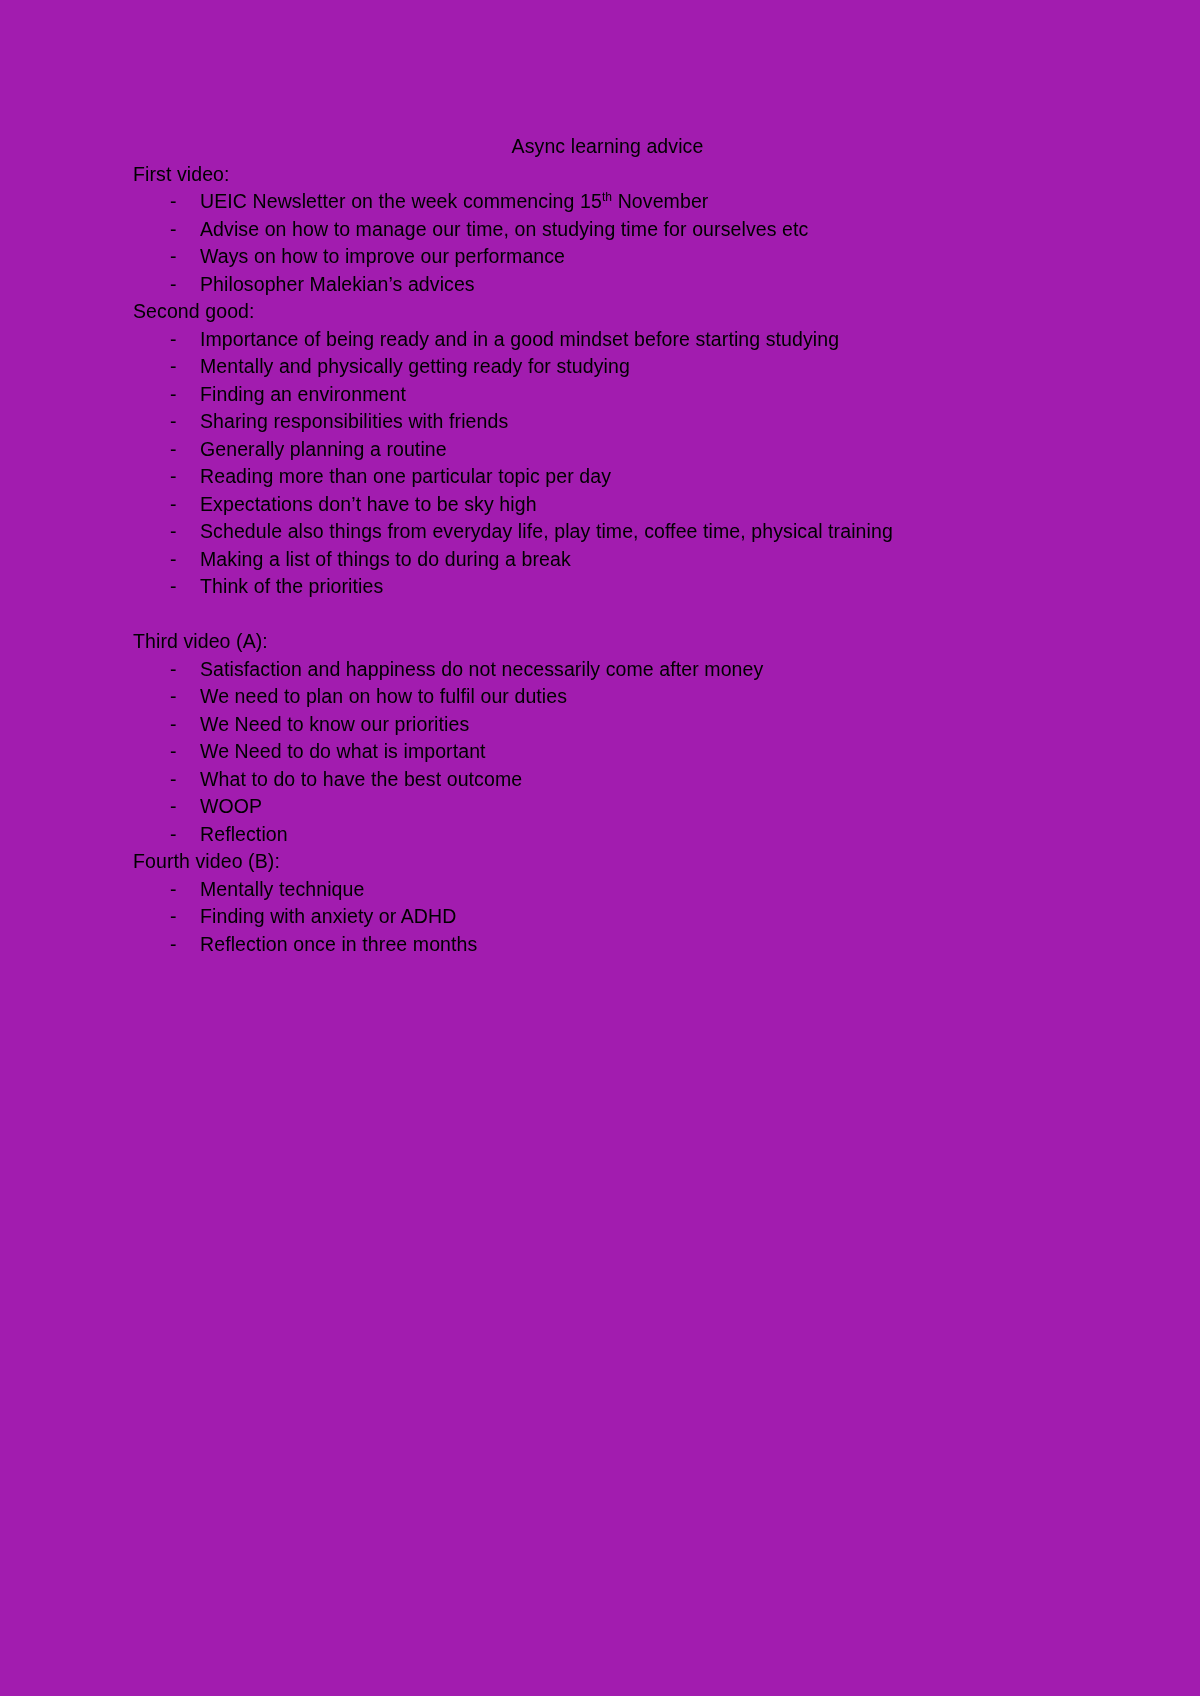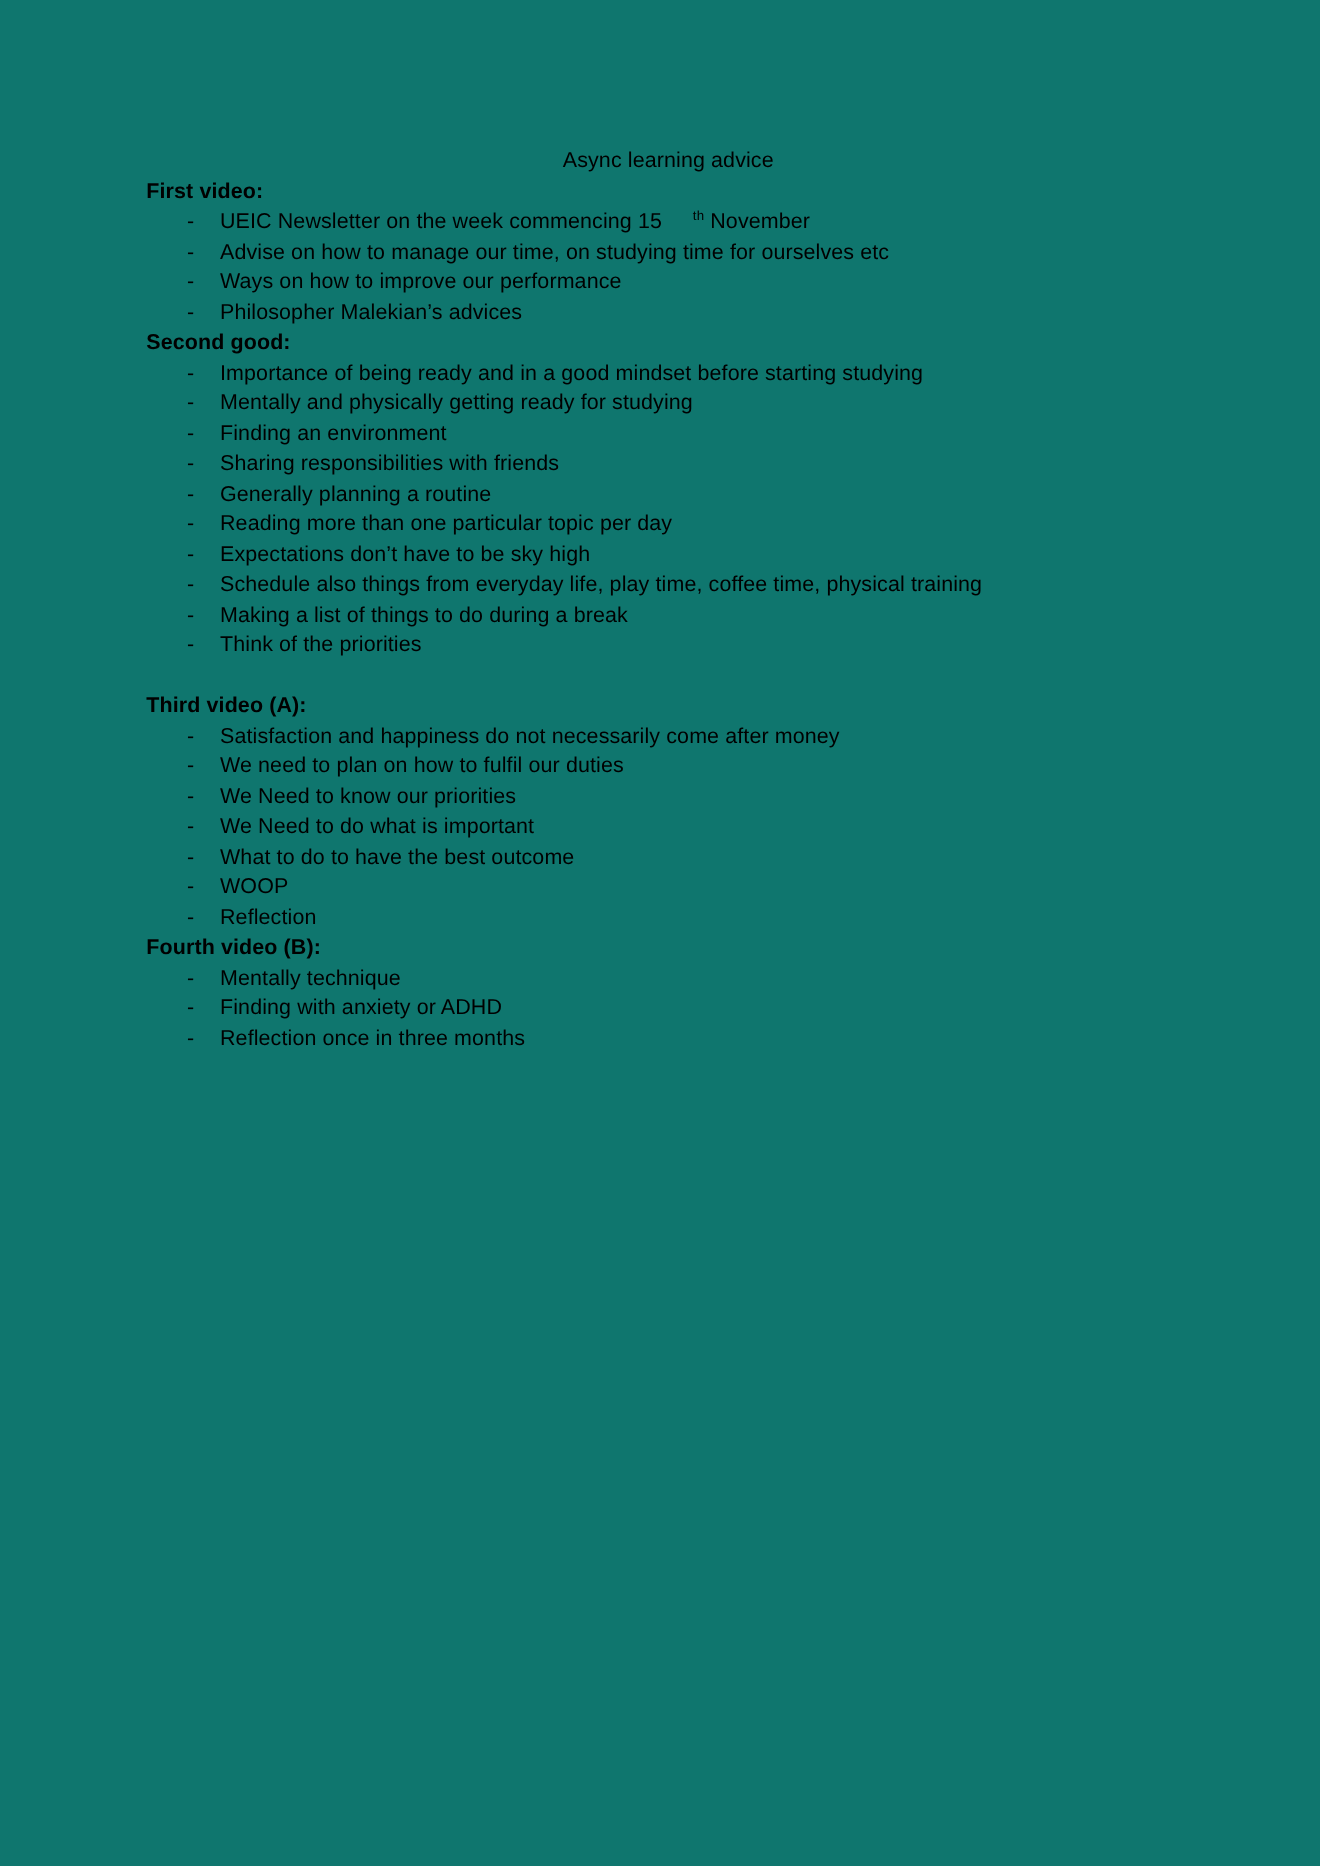--- a/index.html
+++ b/index.html
@@ -11,41 +11,41 @@
     width: 1200px;
     height: 1696px;
     font-family: "Liberation Sans", sans-serif;
     color: #000000;
     -webkit-font-smoothing: antialiased;
   }
   .page {
     position: relative;
     width: 1200px;
     height: 1696px;
-    background: #0f766e;
+    background: #a21caf;
     box-sizing: border-box;
     padding: 133px 133px 0 133px;
   }
   .doc-title {
     text-align: center;
     font-size: 19.5px;
     line-height: 27.5px;
     margin: 0 0 0 0;
     padding-left: 15px;
     font-weight: normal;
     letter-spacing: 0.1px;
   }
   .section {
     margin: 0;
   }
   .section-heading {
     font-size: 19.5px;
     line-height: 27.5px;
     margin: 0;
-    font-weight: bold;
+    font-weight: normal;
     letter-spacing: 0.1px;
   }
   ul.bullet-list {
     list-style: none;
     margin: 0;
     padding: 0;
   }
   ul.bullet-list > li {
     font-size: 19.5px;
     line-height: 27.5px;
@@ -62,21 +62,20 @@
   }
   .spacer-line {
     height: 27.5px;
     font-size: 19.5px;
     line-height: 27.5px;
   }
   sup {
     font-size: 0.62em;
     vertical-align: super;
     line-height: 0;
-    margin-left: 28px;
   }
 </style>
 </head>
 <body>
 
 <div class="page">
   <div class="doc-title">Async learning advice</div>
   <div id="sections-root">
       <div class="section">
         <div class="section-heading">First video:</div>

